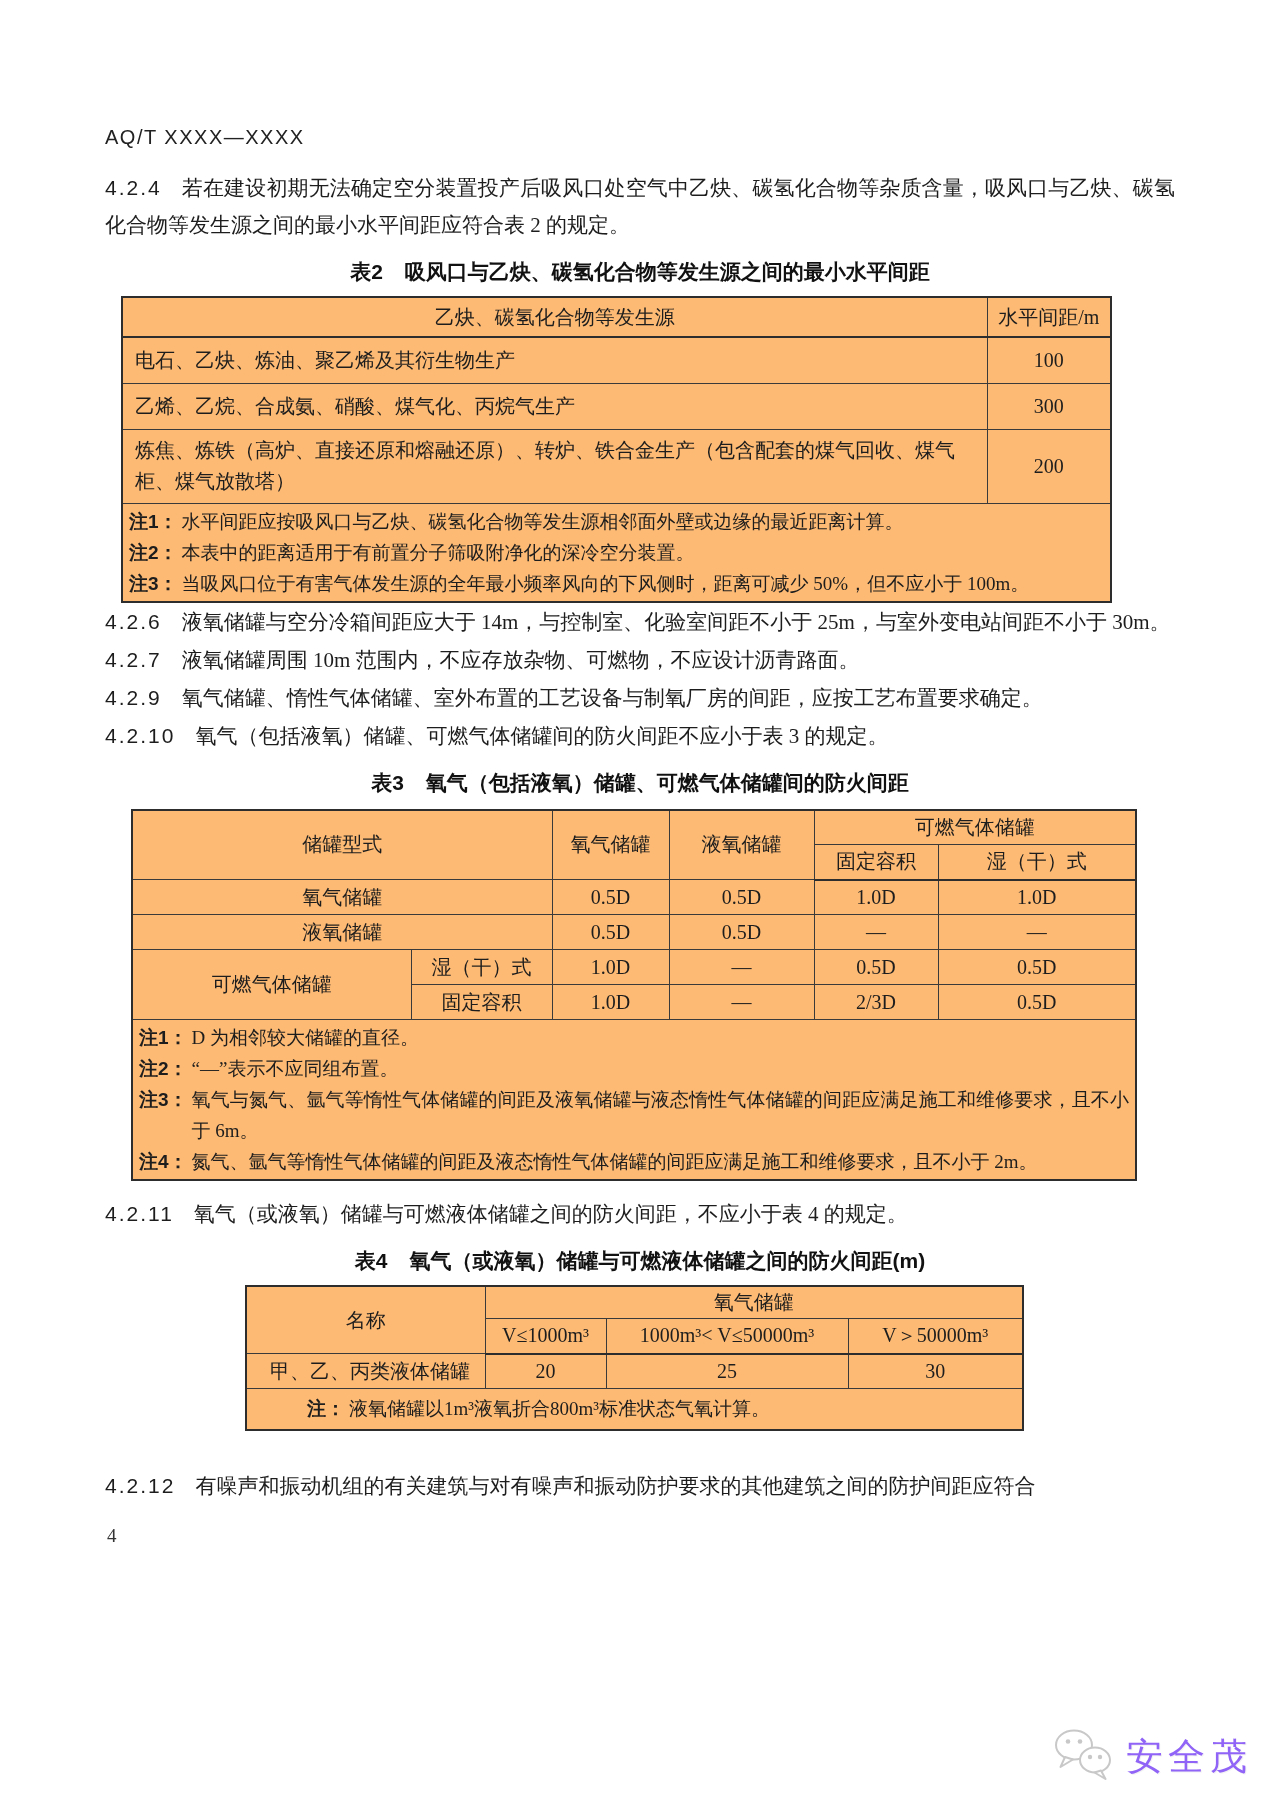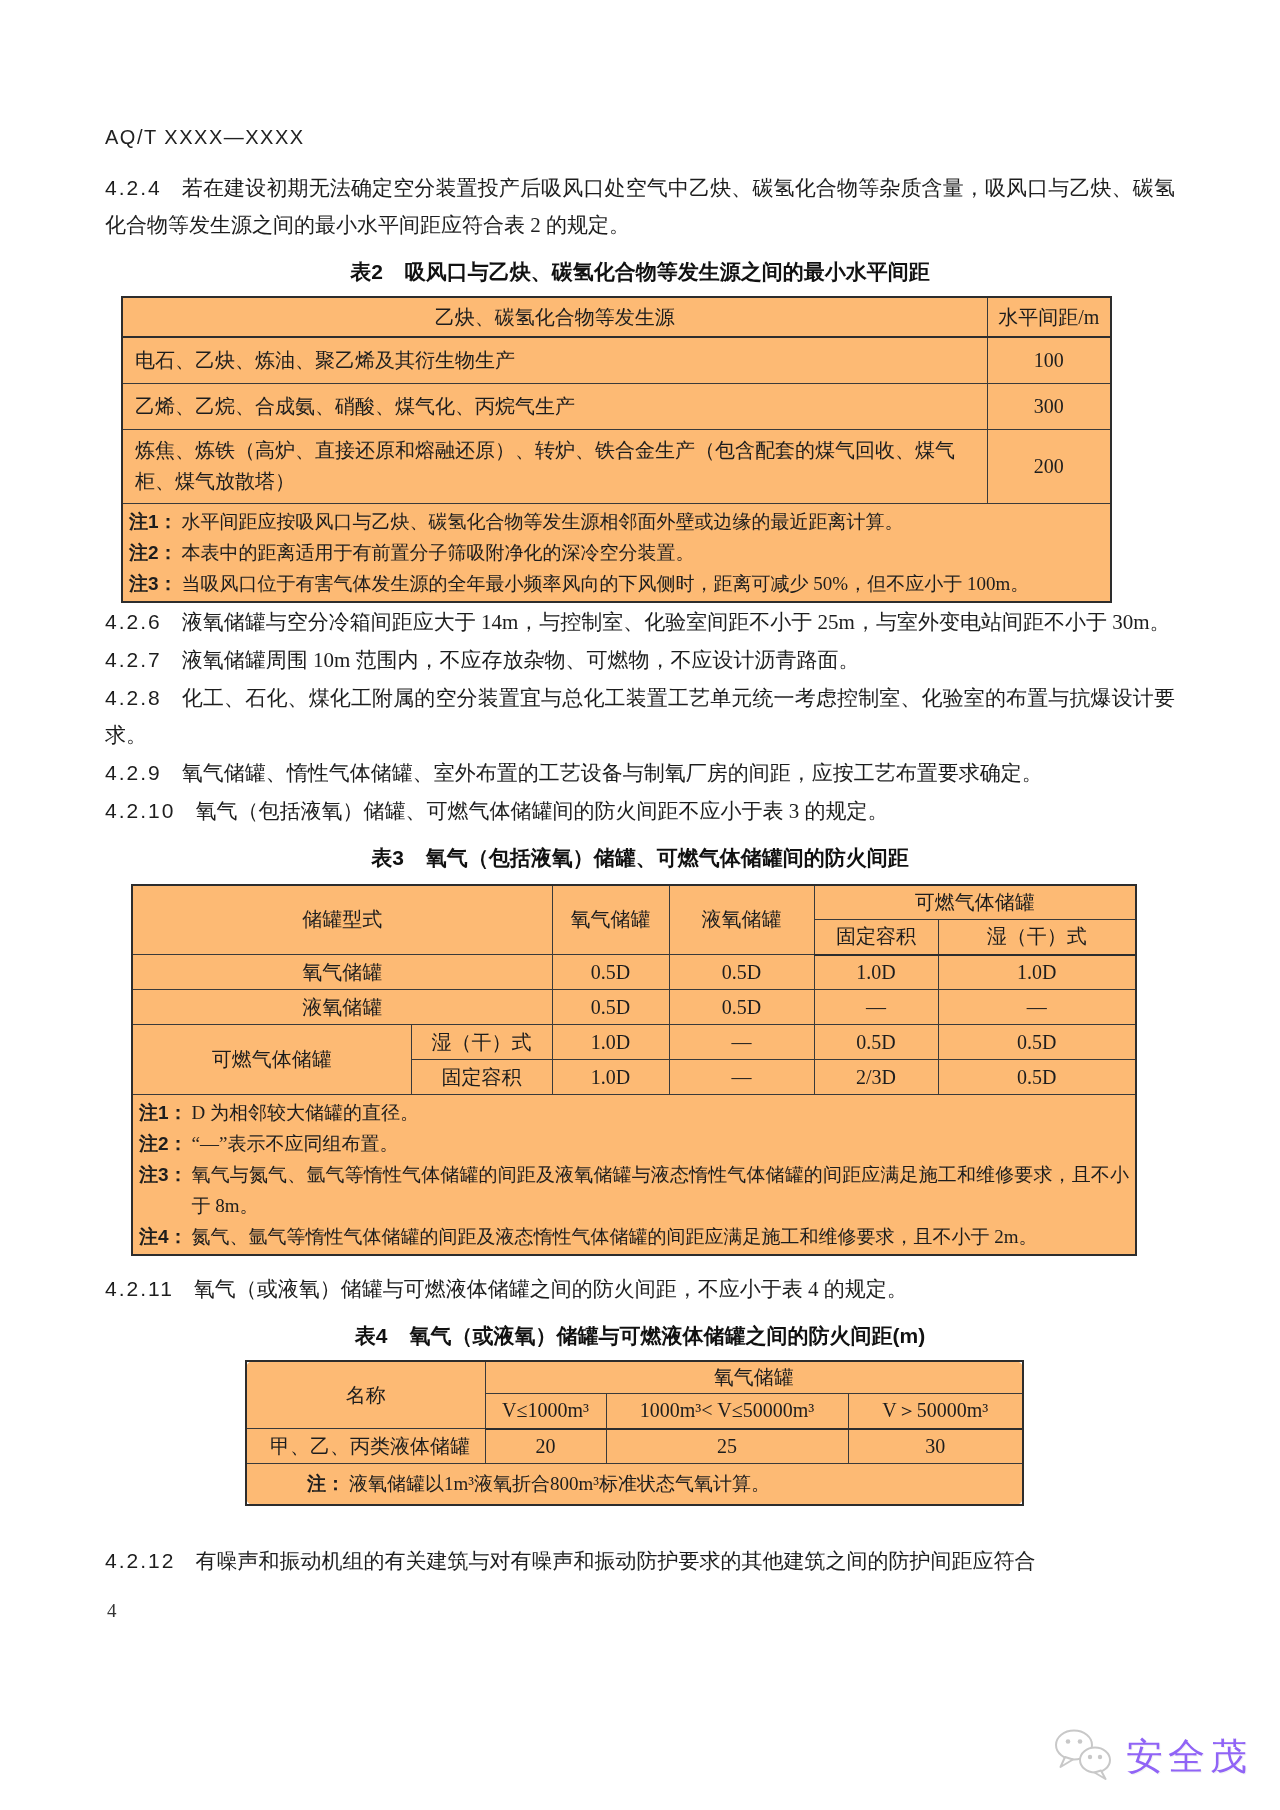--- a/index.html
+++ b/index.html
@@ -54,21 +54,21 @@
   .t2 tr.r td{height:46px;}
   .t2 tr.r3 td{height:74px;line-height:31px;}
 
   
   .t3{margin:12px 0 0 26px;width:1004px;}
   .t3 tr.h1 td,.t3 tr.h2 td{height:35px;}
   .t3 tr.br td{height:35px;}
   .t3 tr.h2 td{border-bottom:2px solid #2d2d2d;}
 
   
-  .t4{margin:10px 8px 0 140px;width:777px;border-radius:11px;}
+  .t4{margin:10px 8px 0 140px;width:777px;}
   .t4 tr.h1 td{height:31px;}
   .t4 tr.h2 td{height:35px;border-bottom:2px solid #2d2d2d;}
   .t4 tr.br td{height:35px;}
   .t4 td.name-body{text-align:left;padding-left:23px;}
   .t4 td.notes-cell{padding-left:60px;padding-top:4px;padding-bottom:5px;}
 
   .page-number{margin:20px 0 0 2px;font-size:19px;color:#333;}
 
   .watermark{
     position:absolute;right:28px;top:1726px;display:flex;align-items:center;
@@ -134,23 +134,20 @@
       </td>
     </tr>
   </tbody>
     </table>
 
   <p class="clause">
     <span class="cnum">4.2.6</span><span>液氧储罐与空分冷箱间距应大于 14m，与控制室、化验室间距不小于 25m，与室外变电站间距不小于 30m。</span>
   </p>
   <p class="clause">
     <span class="cnum">4.2.7</span><span>液氧储罐周围 10m 范围内，不应存放杂物、可燃物，不应设计沥青路面。</span>
-  </p>
-  <p class="clause">
-    <span class="cnum">4.2.8</span><span>化工、石化、煤化工附属的空分装置宜与总化工装置工艺单元统一考虑控制室、化验室的布置与抗爆设计要求。</span>
   </p>
   <p class="clause">
     <span class="cnum">4.2.9</span><span>氧气储罐、惰性气体储罐、室外布置的工艺设备与制氧厂房的间距，应按工艺布置要求确定。</span>
   </p>
   <p class="clause">
     <span class="cnum">4.2.10</span><span>氧气（包括液氧）储罐、可燃气体储罐间的防火间距不应小于表 3 的规定。</span>
   </p>
 
   <div class="tbl-title mt14">
     <span>表3</span><span class="tt-sp"></span><span>氧气（包括液氧）储罐、可燃气体储罐间的防火间距</span>
@@ -210,21 +207,21 @@
         <div class="note">
           <span class="nlabel">注1：</span>
           <span class="ntext">D 为相邻较大储罐的直径。</span>
         </div>
         <div class="note">
           <span class="nlabel">注2：</span>
           <span class="ntext">“—”表示不应同组布置。</span>
         </div>
         <div class="note">
           <span class="nlabel">注3：</span>
-          <span class="ntext">氧气与氮气、氩气等惰性气体储罐的间距及液氧储罐与液态惰性气体储罐的间距应满足施工和维修要求，且不小于 8m。</span>
+          <span class="ntext">氧气与氮气、氩气等惰性气体储罐的间距及液氧储罐与液态惰性气体储罐的间距应满足施工和维修要求，且不小于 6m。</span>
         </div>
         <div class="note">
           <span class="nlabel">注4：</span>
           <span class="ntext">氮气、氩气等惰性气体储罐的间距及液态惰性气体储罐的间距应满足施工和维修要求，且不小于 2m。</span>
         </div>
       </td>
     </tr>
   </tbody>
     </table>
 

